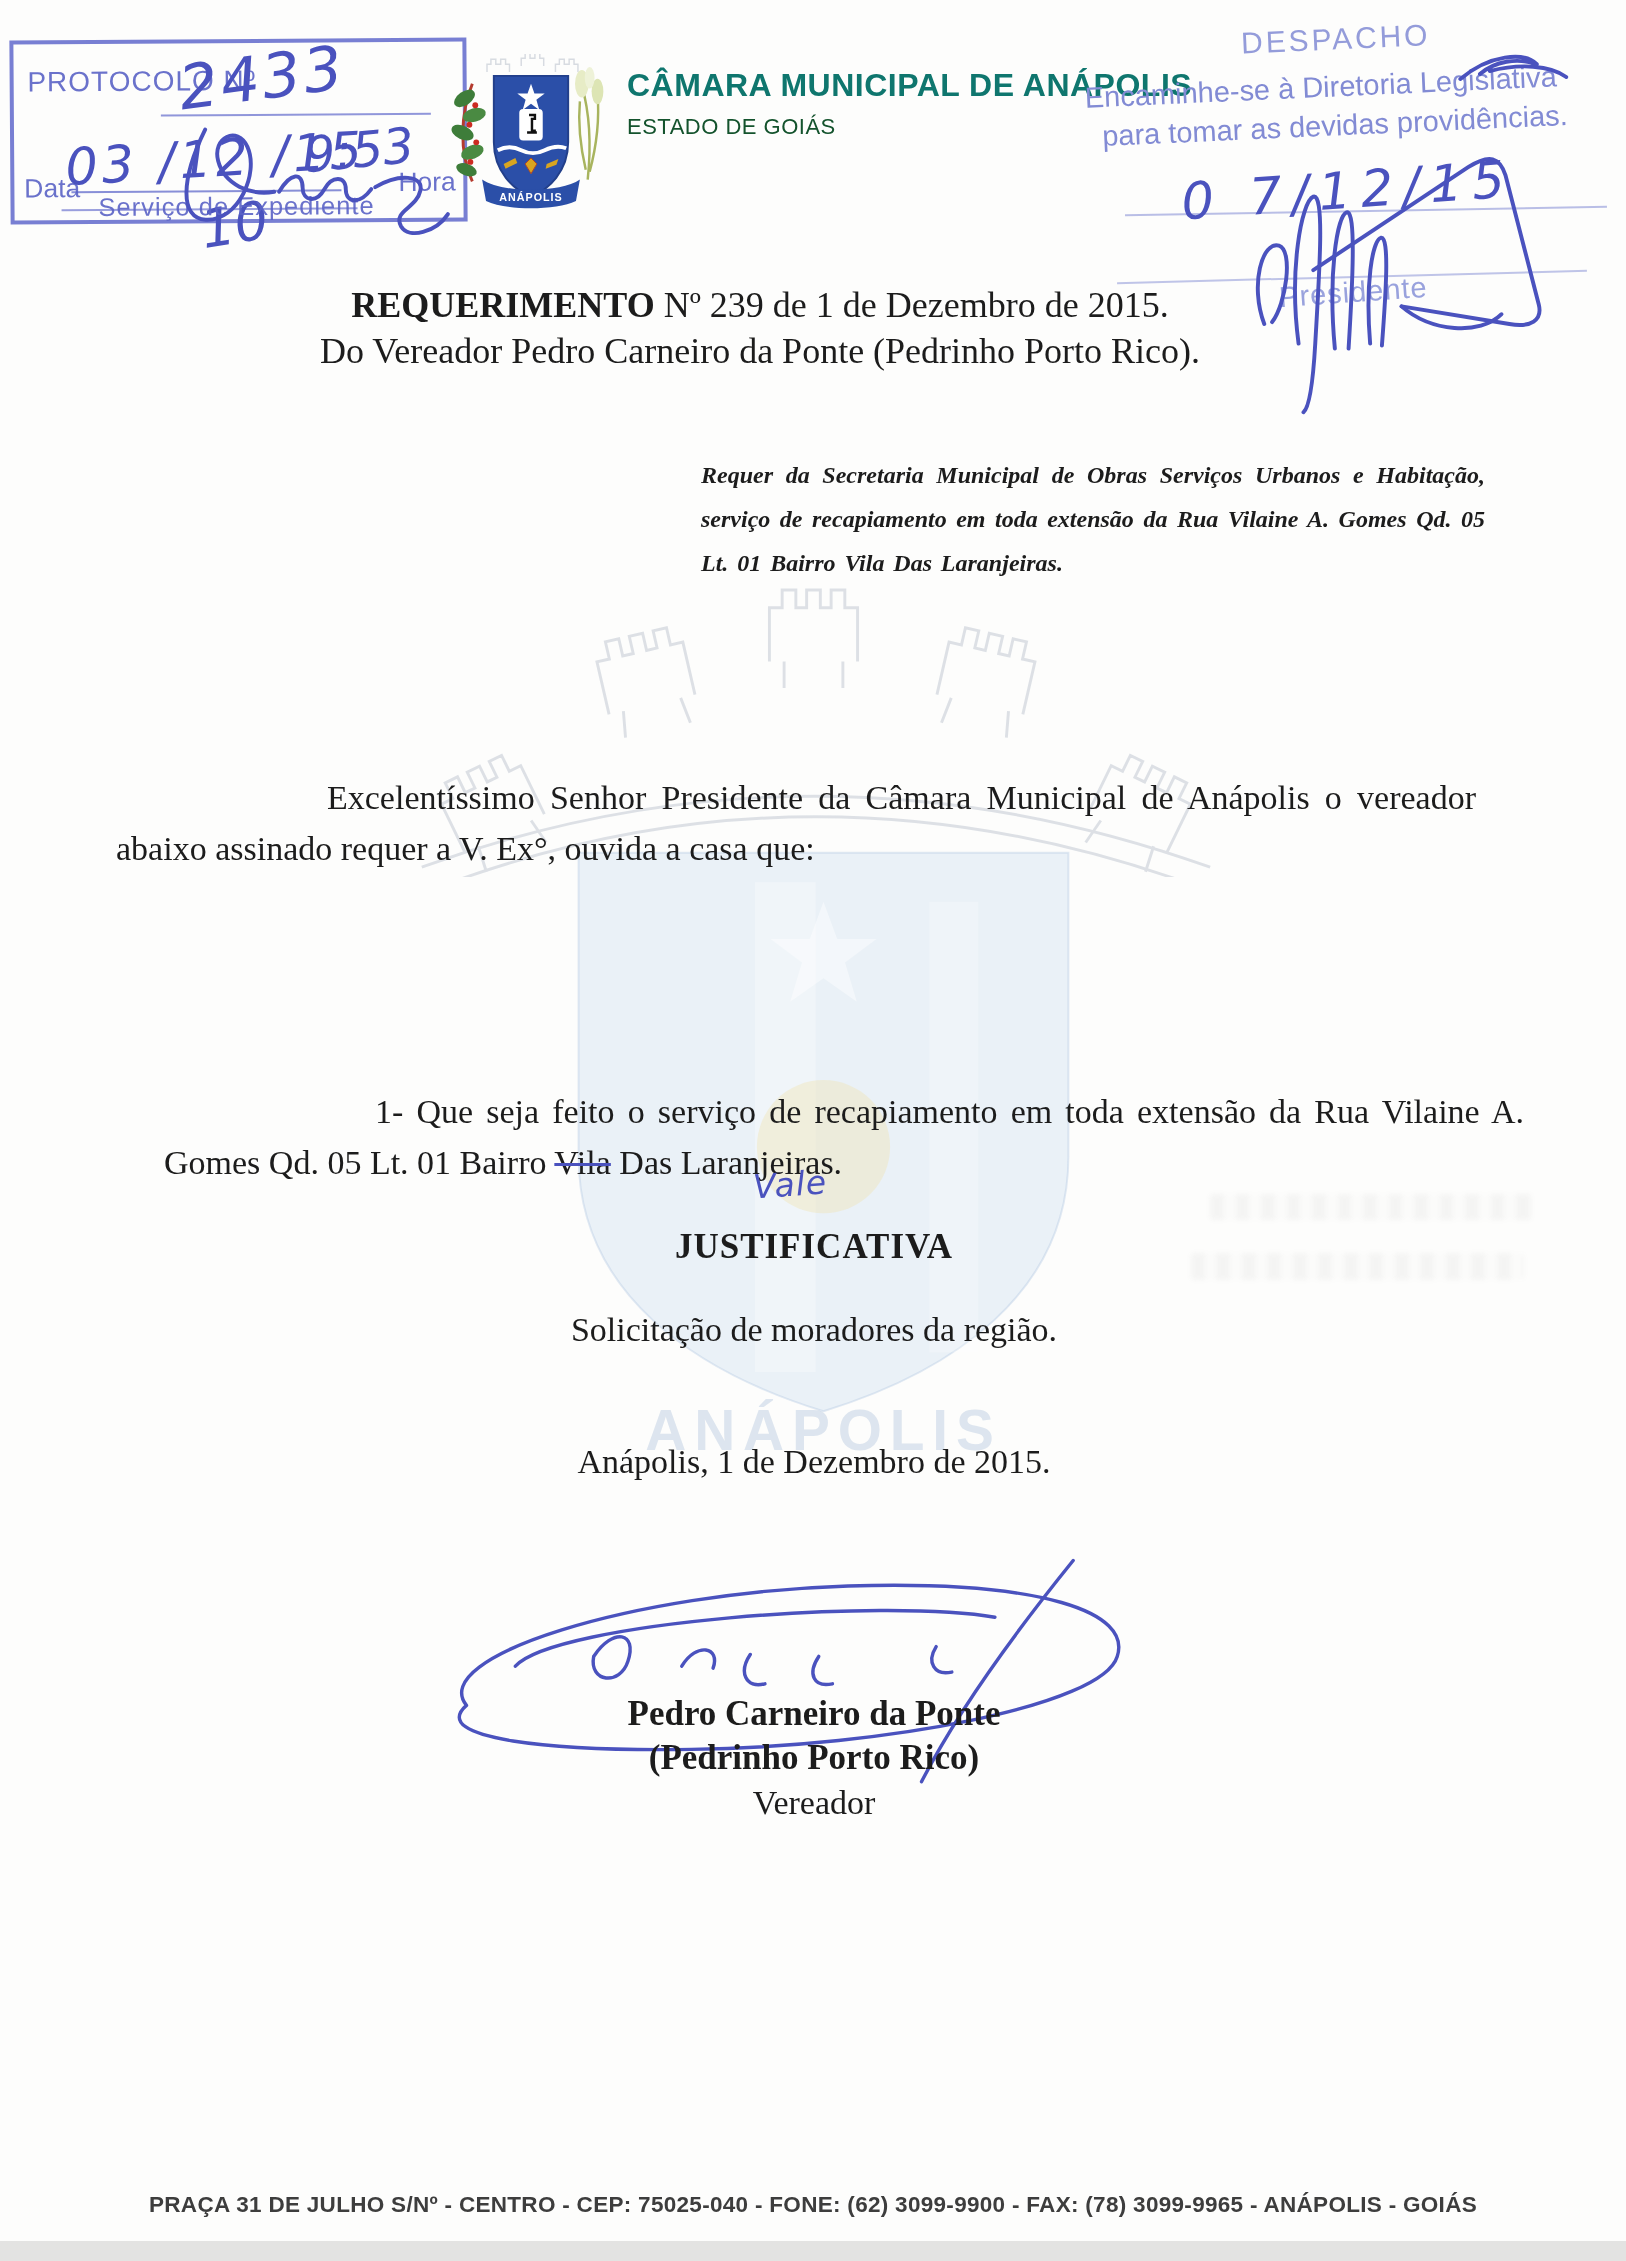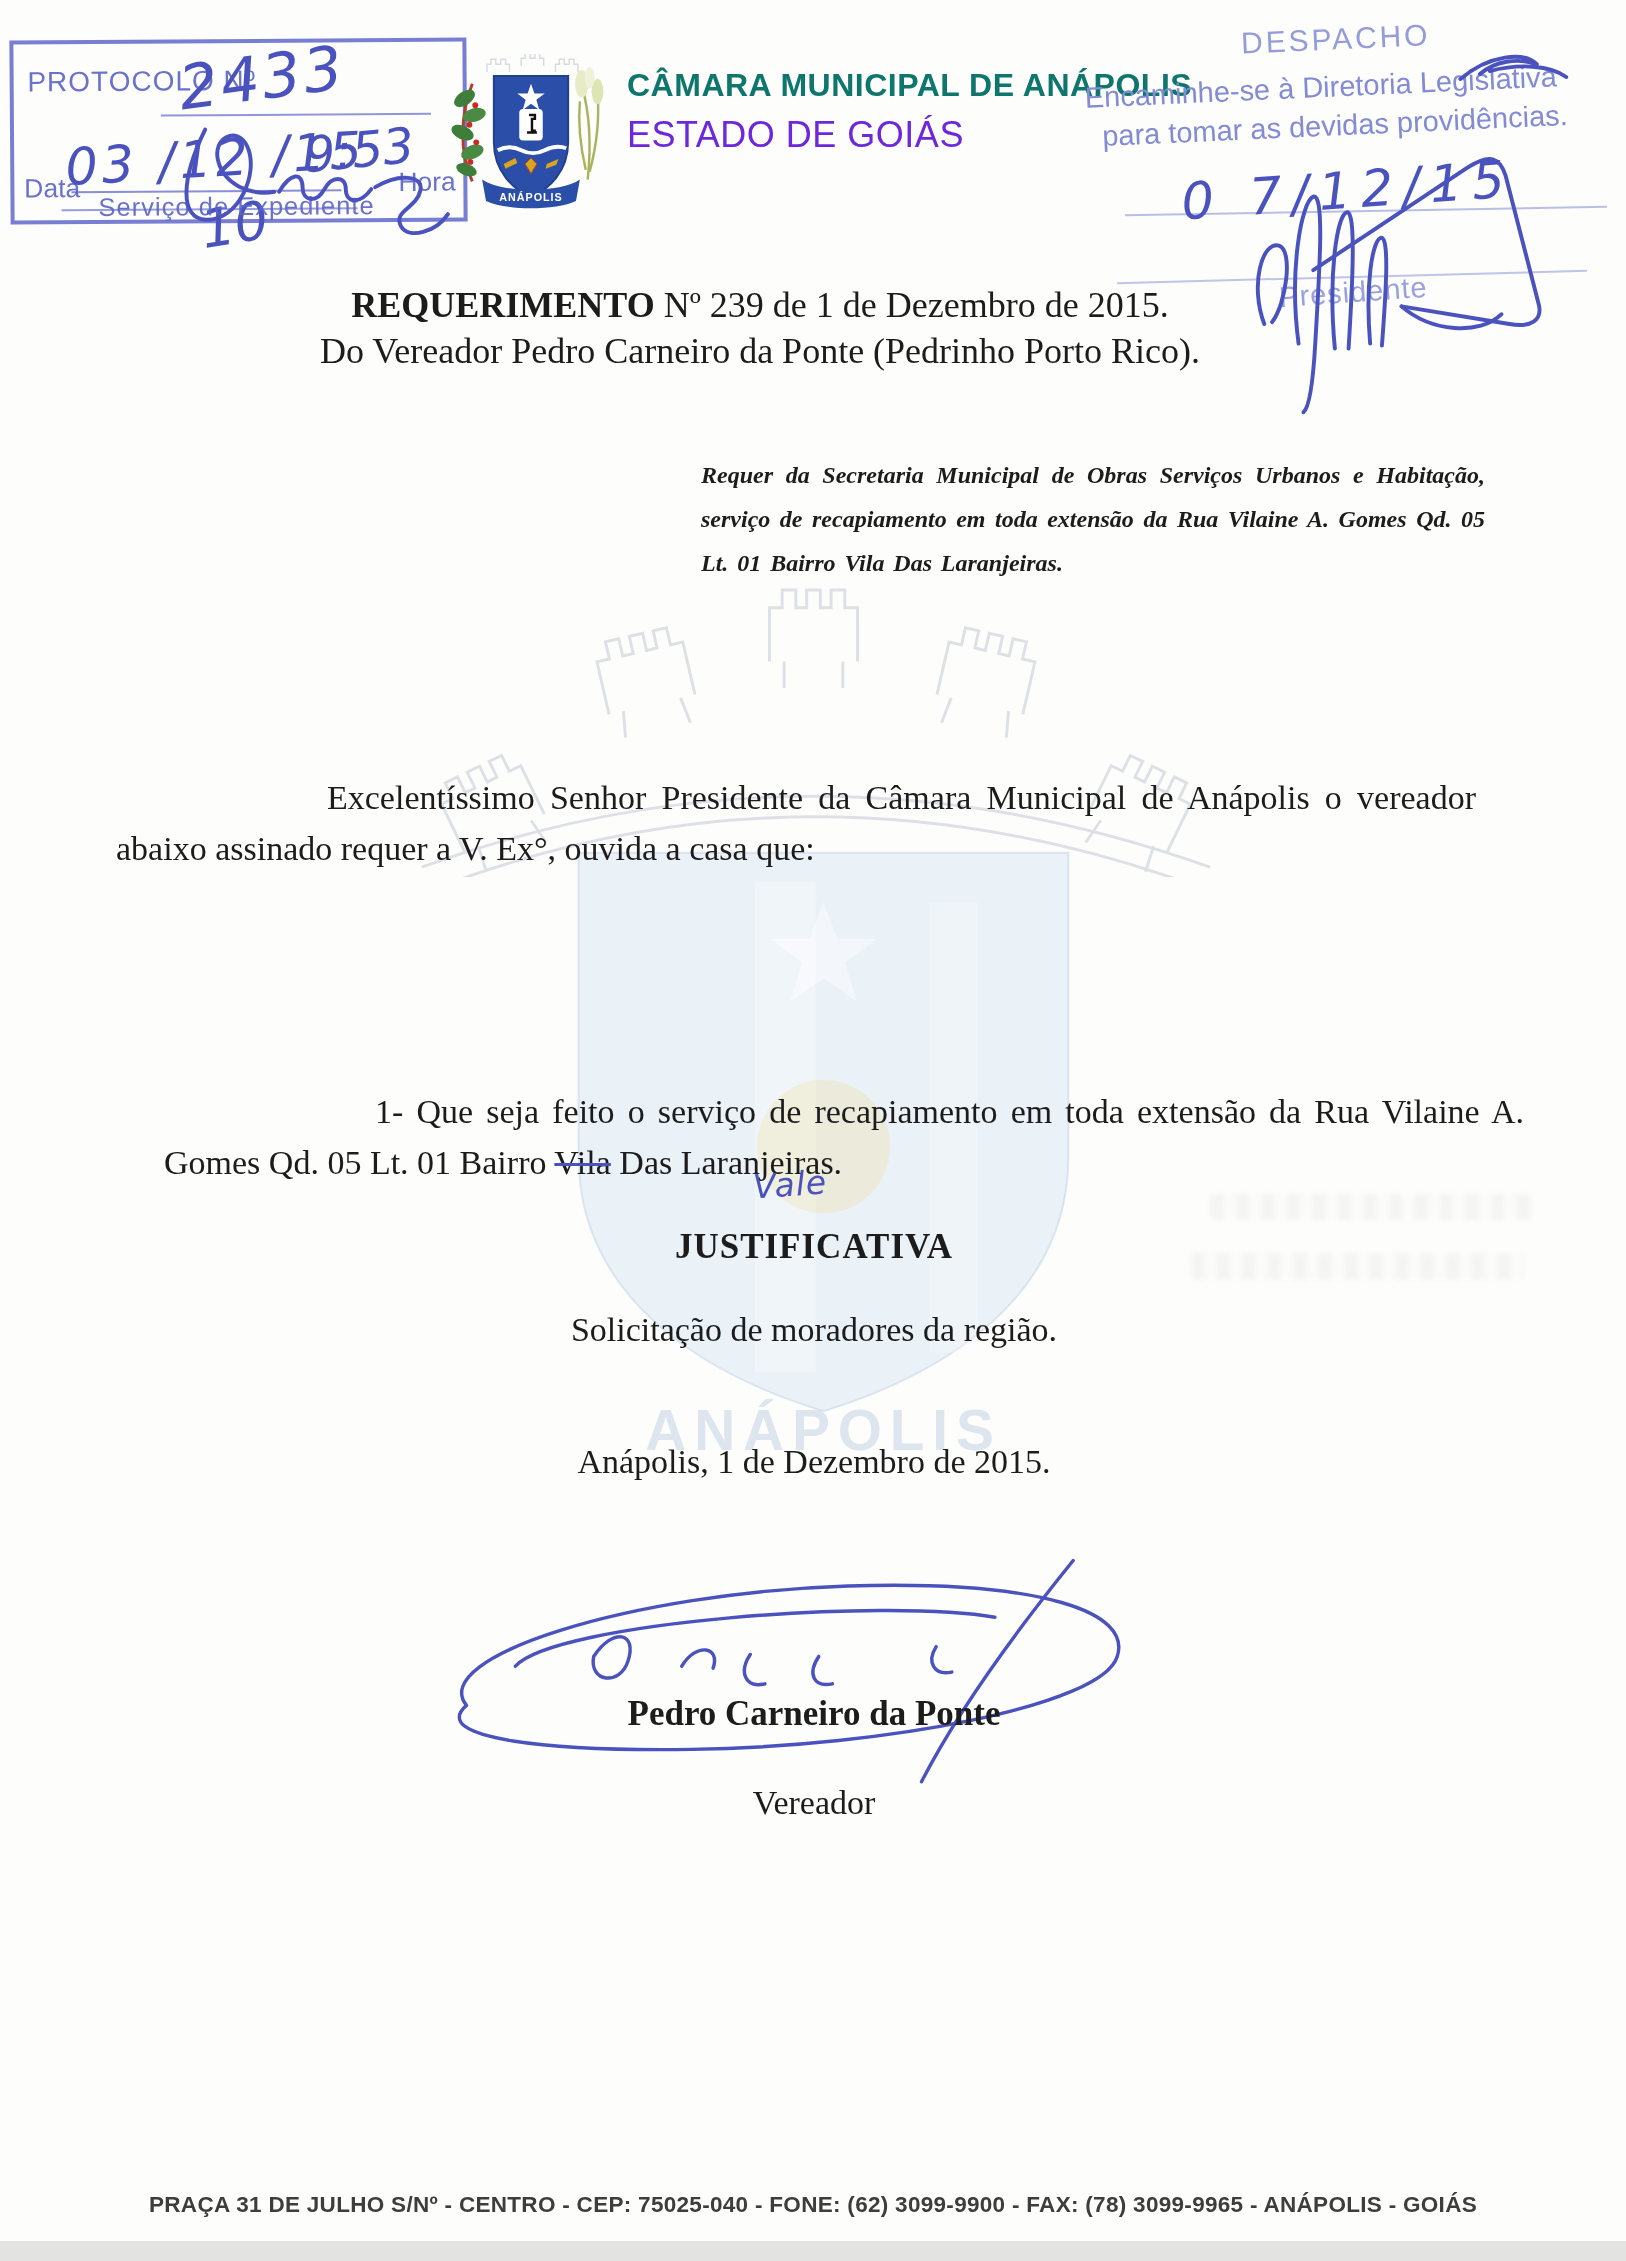--- a/index.html
+++ b/index.html
@@ -42,21 +42,21 @@
   .logo{position:absolute;left:443px;top:54px;}
   
   .org-name{
     position:absolute;left:627px;top:67px;
     font-family:"Liberation Sans", sans-serif;font-weight:bold;
     font-size:32px;color:#0f766e;letter-spacing:0.5px;
   }
   .org-state{
     position:absolute;left:627px;top:114px;
     font-family:"Liberation Sans", sans-serif;
-    font-size:36px;color:#6d28d9;letter-spacing:0.5px;
+    font-size:22px;color:#14532d;letter-spacing:0.5px;
   }
   
   .despacho{
     position:absolute;left:1057px;top:21.6px;width:573px;
     transform:rotate(-2.6deg);
     font-family:"Liberation Sans", sans-serif;
     color:#828bd4;
   }
   .despacho-title{margin-left:186px;font-size:30px;letter-spacing:2.9px;color:#949cda;}
   .despacho-l1{margin-top:13.7px;margin-left:27.4px;font-size:29px;}
@@ -264,19 +264,20 @@
       <path d="M105,130 C145,85 485,60 595,80"></path>
       <path d="M185,120 C205,90 230,95 220,125 C212,150 180,147 185,120"></path>
       <path d="M275,130 C290,105 315,110 307,132"></path>
       <path d="M345,118 C333,136 340,153 360,148"></path>
       <path d="M415,120 C403,138 410,152 429,148"></path>
       <path d="M535,110 C525,126 533,140 551,136"></path>
       <path d="M520,248 C560,170 620,90 675,22"></path>
     </g>
   </svg>
   <div class="center-block sig-name">Pedro Carneiro da Ponte</div>
+  <div class="center-block sig-nick">(Pedrinho Porto Rico)</div>
   <div class="center-block sig-role">Vereador</div>
 
   <div class="footer">PRAÇA 31 DE JULHO S/Nº - CENTRO - CEP: 75025-040 - FONE: (62) 3099-9900 - FAX: (78) 3099-9965 - ANÁPOLIS - GOIÁS</div>
   <div class="footer-band"></div>
 
 </div>
 
 
 </body></html>

